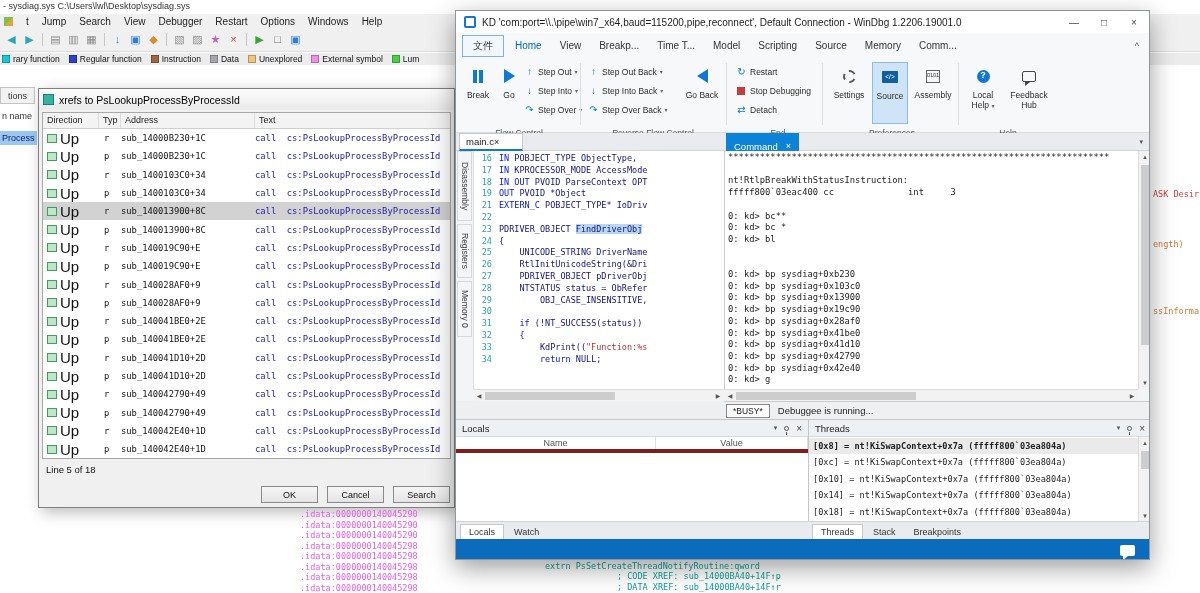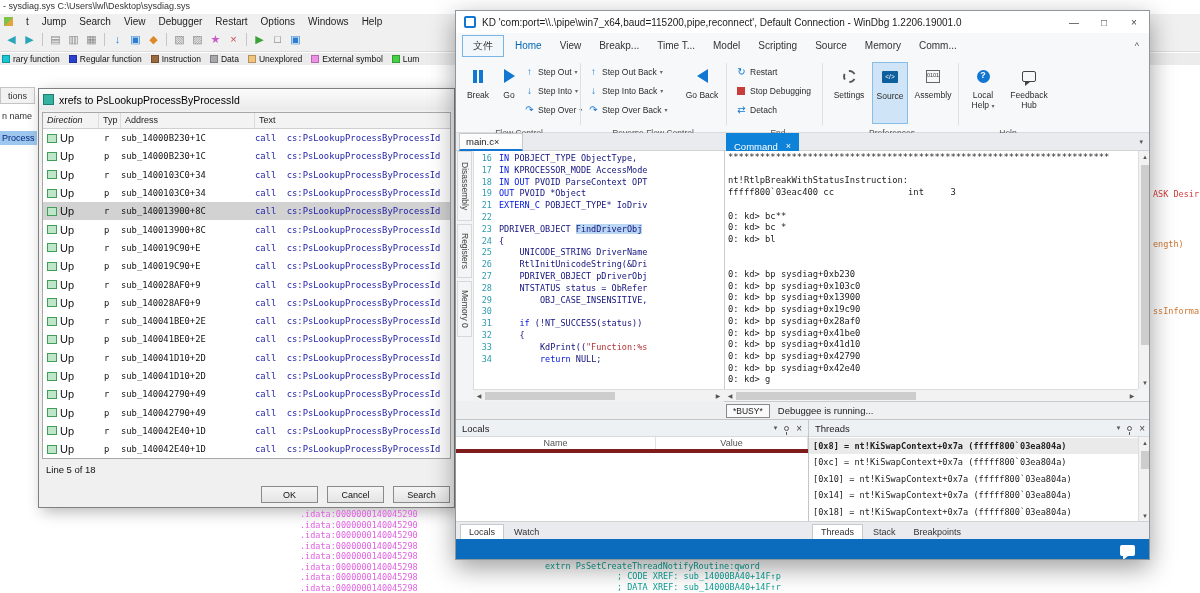--- a/index.html
+++ b/index.html
@@ -22,21 +22,21 @@
 
 .xr-dialog{left:38px;top:88px;width:417px;height:420px;background:#f0f0f0;border:1px solid #808080;box-shadow:4px 4px 14px rgba(0,0,0,.28)}
 .xr-title{height:21px;display:flex;align-items:center;gap:5px;padding-left:4px;font-size:10.5px;color:#000;background:linear-gradient(#fcfcfc,#eaeaea)}
 .xr-ticon{width:11px;height:11px;background:#35b2a0;border:1px solid #1d7f72}
 .xr-table{position:absolute;left:3px;top:23px;width:409px;height:347px;background:#fff;border:1px solid #a8a8a8;overflow:hidden}
 .xr-head{display:flex;height:16px;background:#f3f3f3;border-bottom:1px solid #cfcfcf;font-size:9px;color:#222}
 .xr-hc{padding:2px 0 0 4px;border-right:1px solid #dcdcdc;overflow:hidden;flex:none}
 .xr-row{display:flex;align-items:center;height:18.3px;font-size:8.8px;font-family:"DejaVu Sans Mono",monospace;color:#111}
 .xr-row.sel{background:#d2d2d2}
 .xr-ic{flex:none;width:10px;height:9px;margin:0 3px 0 4px;background:#bfe6c8;border:1px solid #3f9e57}
-.xr-dir{flex:none;width:39px;font-family:"Liberation Sans",sans-serif;font-size:11px}
+.xr-dir{flex:none;width:39px;font-family:"Liberation Sans",sans-serif;font-size:15px}
 .xr-type{flex:none;width:22px;padding-left:5px}
 .xr-addr{flex:none;width:134px}
 .xr-text{flex:1;white-space:pre;color:#1d1da8;overflow:hidden}
 .xr-status{position:absolute;left:7px;top:375px;font-size:9.5px;color:#111}
 .xr-btns{position:absolute;right:4px;top:397px;display:flex;gap:9px}
 .xr-btn{width:57px;height:17px;font-size:9px;font-family:"Liberation Sans",sans-serif;background:linear-gradient(#f6f6f6,#e4e4e4);border:1px solid #8a8a8a;color:#111}
 .idata{left:300px;top:509px;font-family:"DejaVu Sans Mono",monospace;font-size:8.5px;line-height:10.5px;color:#e25fe2;white-space:pre}
 .ext-line{left:545px;top:561px;font-family:"DejaVu Sans Mono",monospace;font-size:8.5px;color:#0fa096;white-space:pre}
 .xref-c{position:absolute;left:617px;font-family:"DejaVu Sans Mono",monospace;font-size:8.5px;color:#0fa096;white-space:pre}
 .xc1{top:571px}.xc2{top:581.5px}
@@ -200,21 +200,21 @@
   <div class="abs ida-fn-header">n name</div>
   <div class="abs ida-fn-selected">Process</div>
 
   <div class="abs xr-dialog">
     <div class="xr-title">
       <span class="xr-ticon"></span>
       <span>xrefs to PsLookupProcessByProcessId</span>
     </div>
     <div class="xr-table">
       <div class="xr-head">
-          <span class="xr-hc" style="width: 56px; font-style: italic;">Direction</span>
+          <span class="xr-hc" style="width: 56px;">Direction</span>
           <span class="xr-hc" style="width: 22px;">Typ</span>
           <span class="xr-hc" style="width: 134px;">Address</span>
           <span class="xr-hc" style="flex: 1 1 0%; border-right: none;">Text</span>
         </div>
       <div>
           <div class="xr-row">
             <span class="xr-ic"></span>
             <span class="xr-dir">Up</span>
             <span class="xr-type">r</span>
             <span class="xr-addr">sub_14000B230+1C</span>

